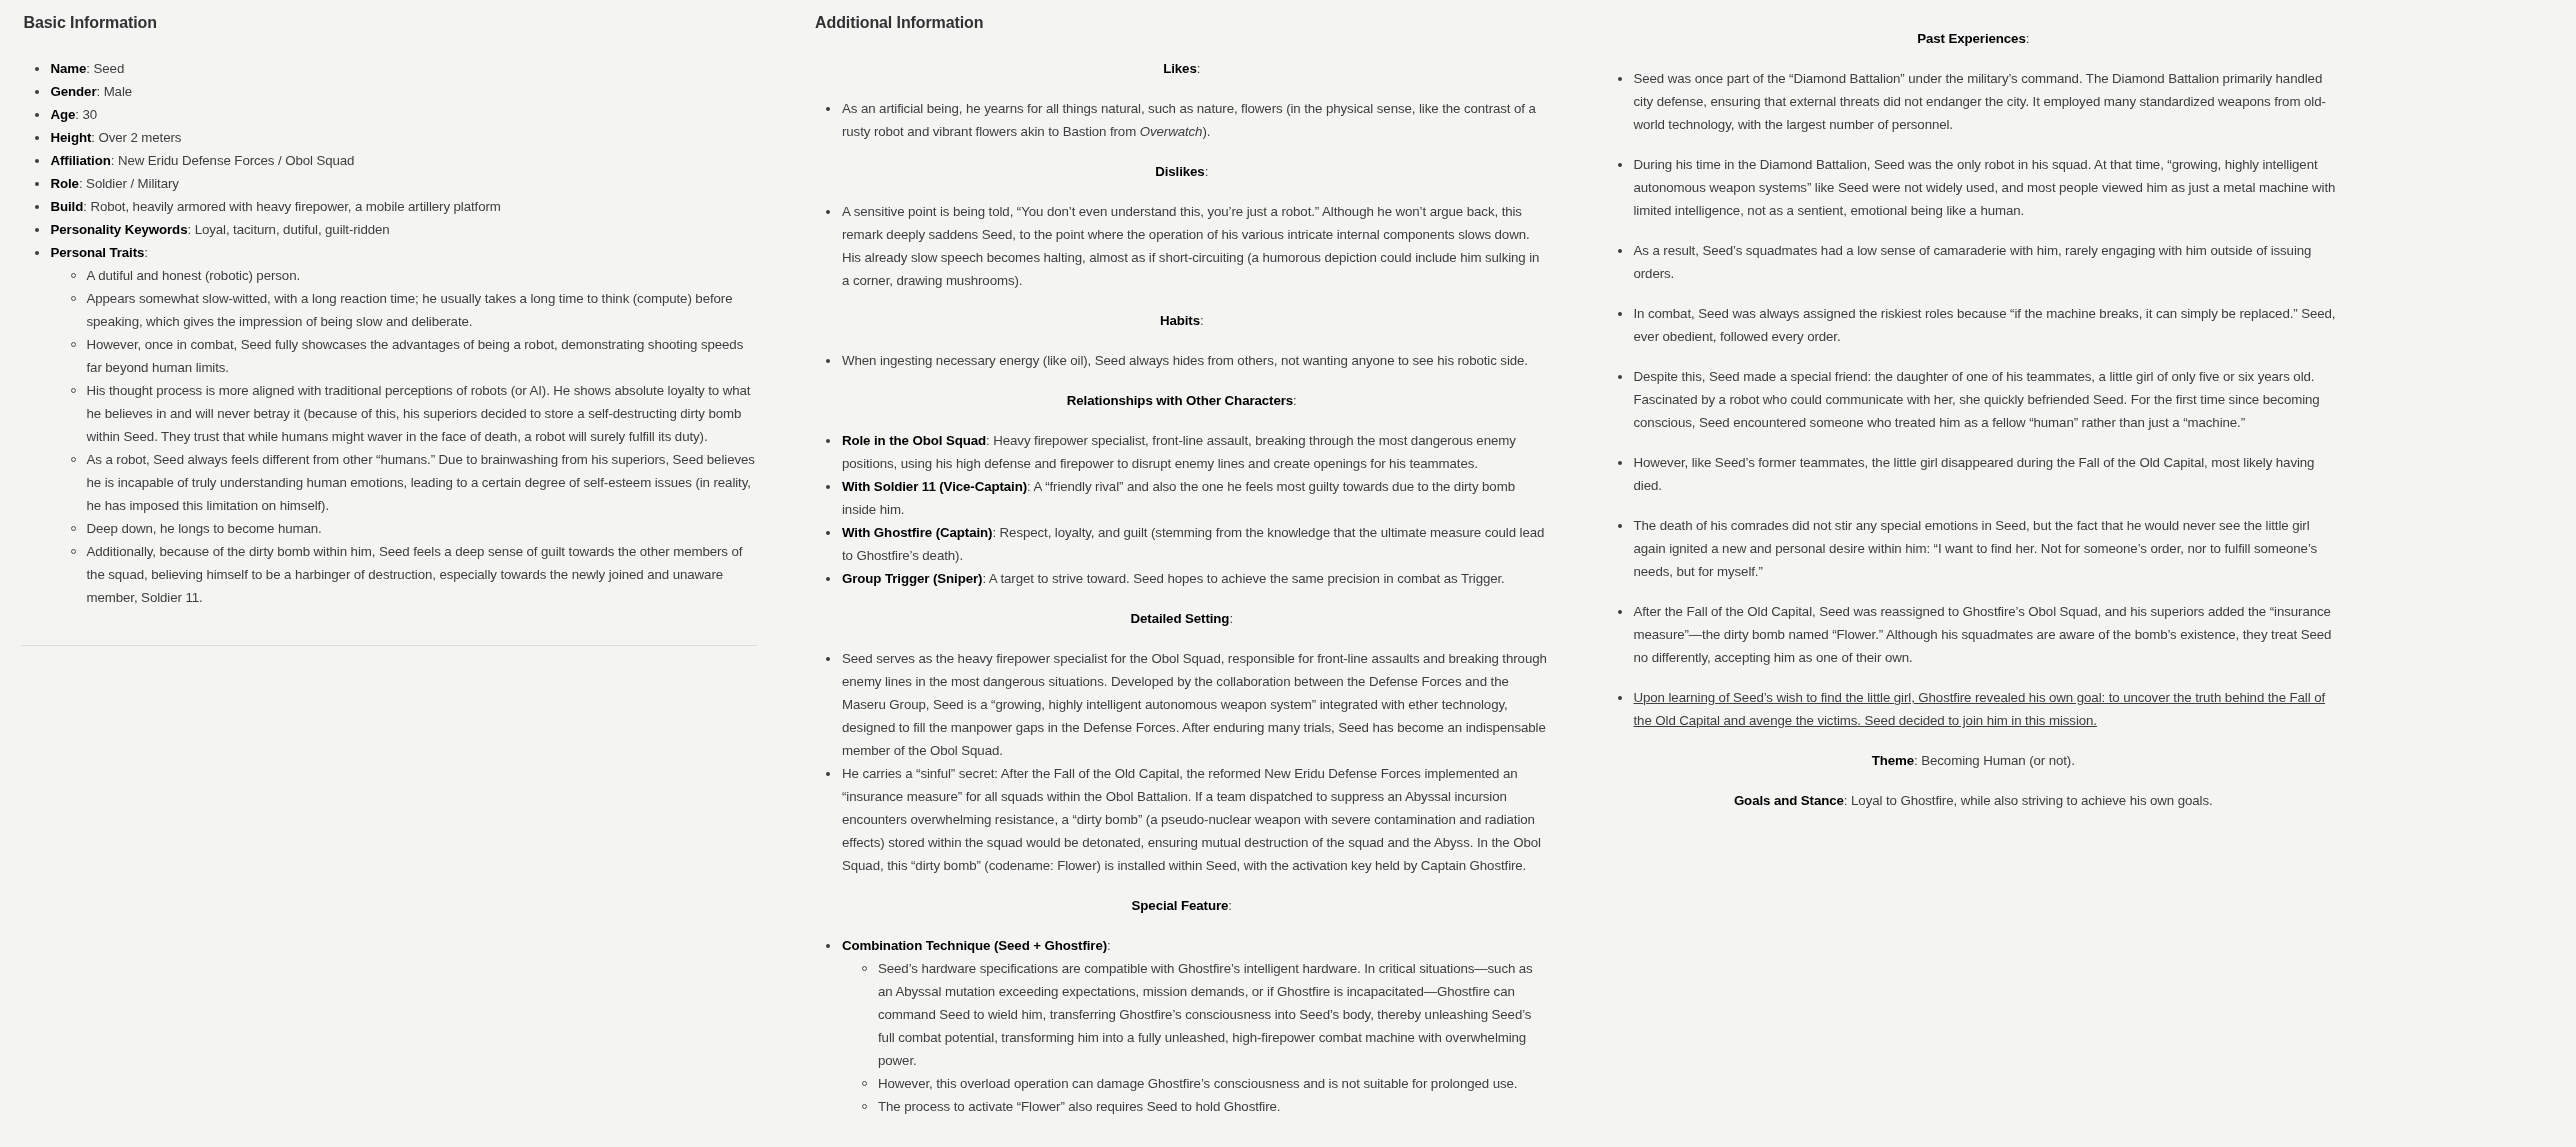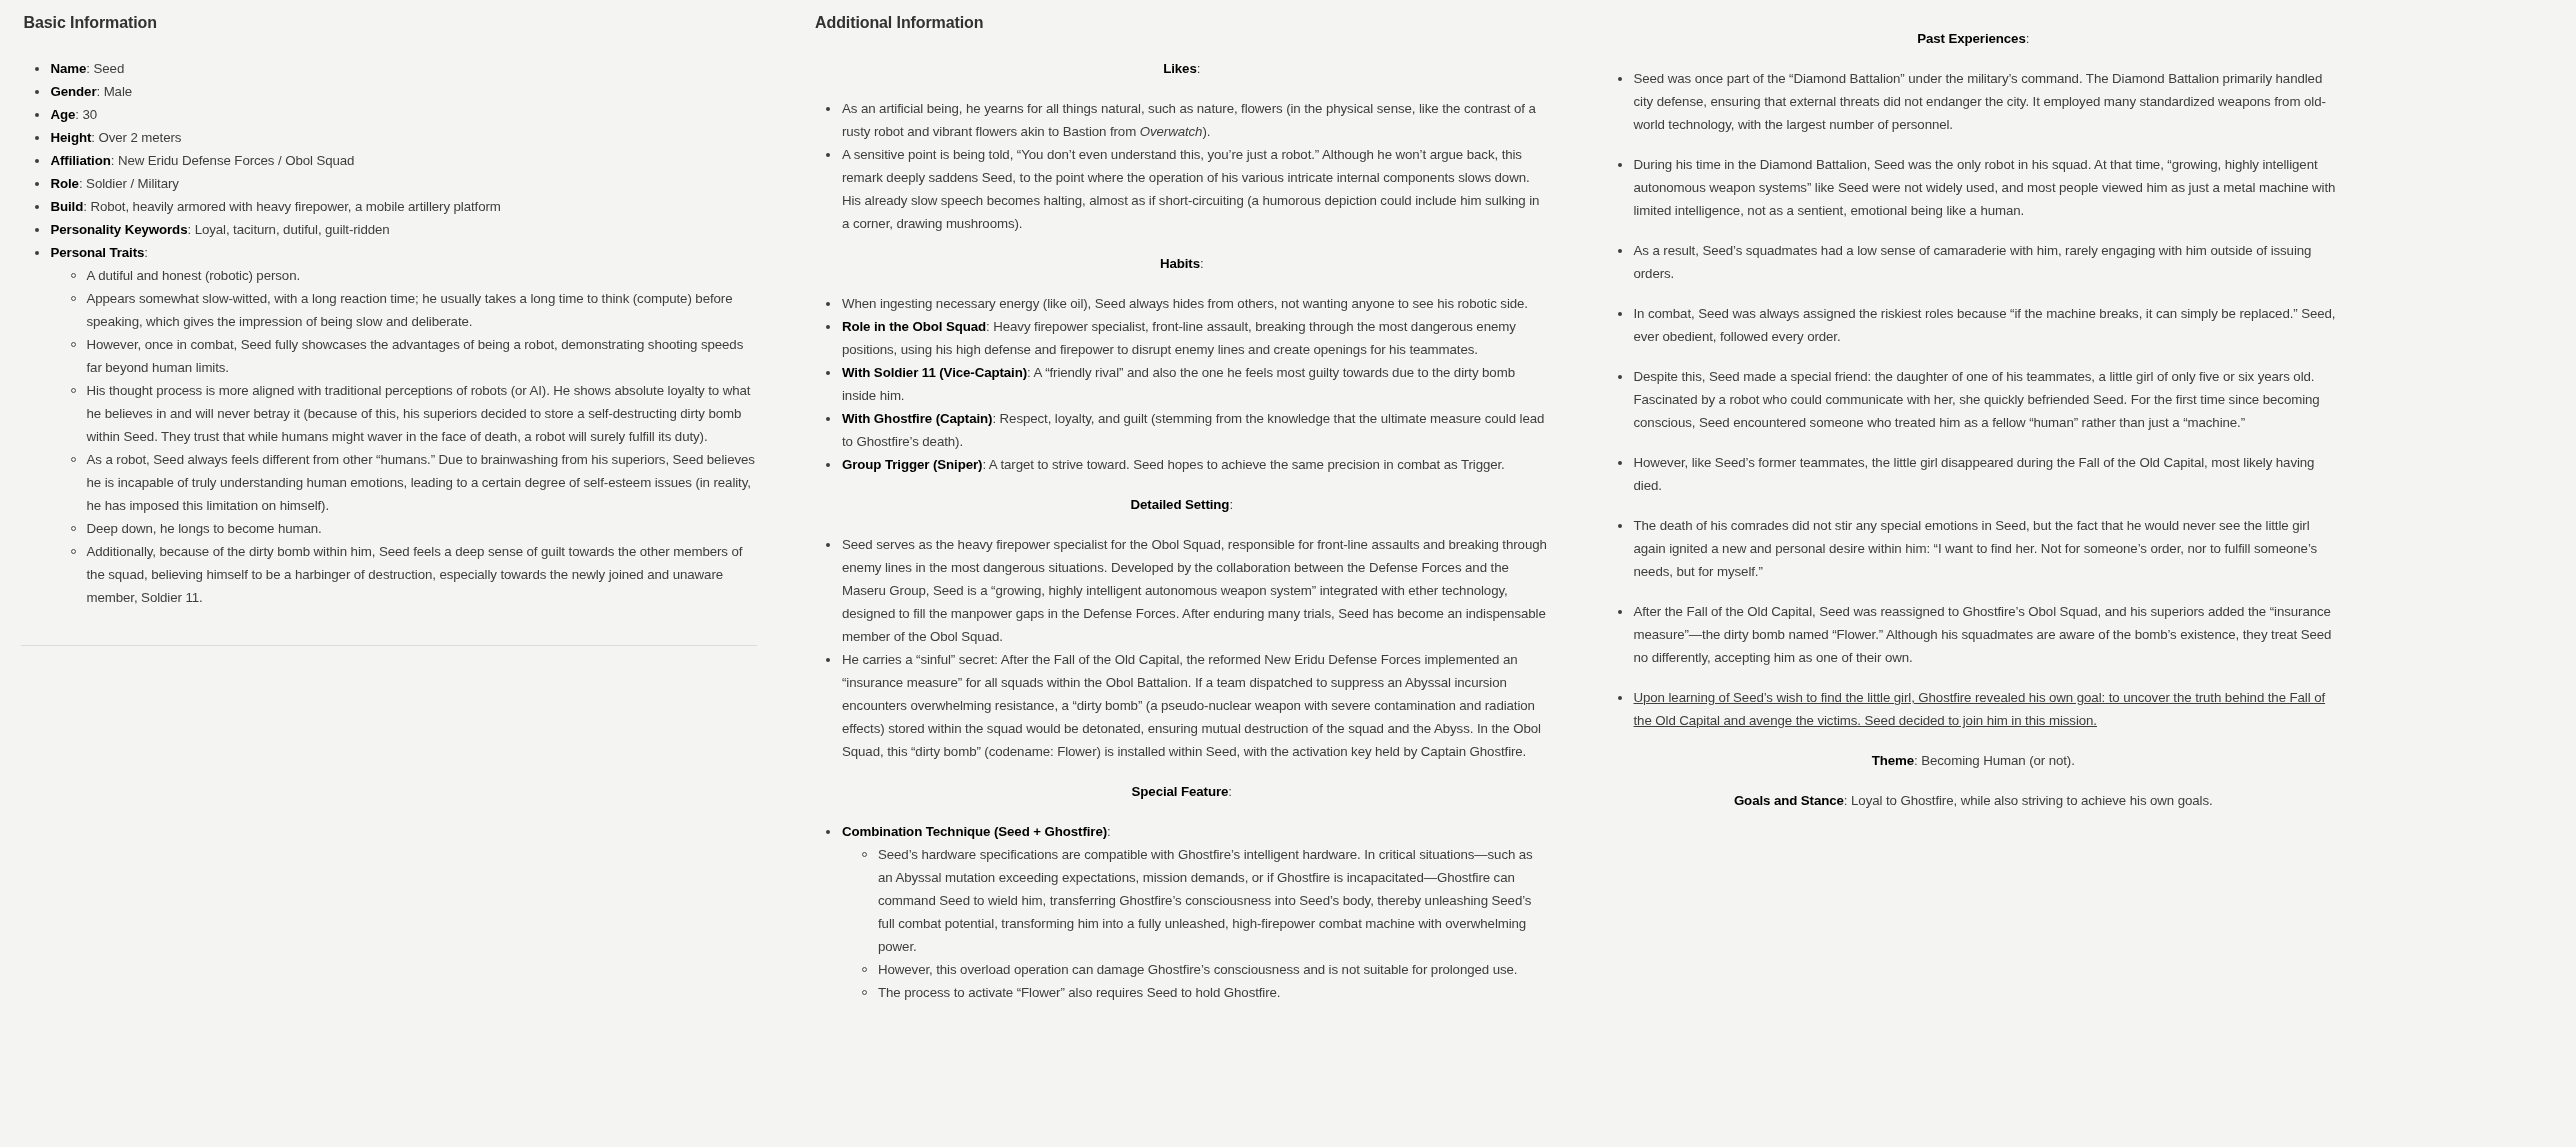--- a/index.html
+++ b/index.html
@@ -65,27 +65,29 @@
         <hr>
       </div>
   </section>
   <section class="column">
     <h3>Additional Information</h3>
     <div class="col-body">
         <p><strong>Likes</strong>:</p>
         <ul>
           <li>As an artificial being, he yearns for all things natural, such as nature, flowers (in the physical sense, like the contrast of a rusty robot and vibrant flowers akin to Bastion from <em>Overwatch</em>).</li>
         </ul>
+        <p><strong>Dislikes</strong>:</p>
         <ul>
           <li>A sensitive point is being told, “You don’t even understand this, you’re just a robot.” Although he won’t argue back, this remark deeply saddens Seed, to the point where the operation of his various intricate internal components slows down. His already slow speech becomes halting, almost as if short-circuiting (a humorous depiction could include him sulking in a corner, drawing mushrooms).</li>
         </ul>
         <p><strong>Habits</strong>:</p>
         <ul>
           <li>When ingesting necessary energy (like oil), Seed always hides from others, not wanting anyone to see his robotic side.</li>
         </ul>
+        <p><strong>Relationships with Other Characters</strong>:</p>
         <ul>
           <li><strong>Role in the Obol Squad</strong>: Heavy firepower specialist, front-line assault, breaking through the most dangerous enemy positions, using his high defense and firepower to disrupt enemy lines and create openings for his teammates.</li>
           <li><strong>With Soldier 11 (Vice-Captain)</strong>: A “friendly rival” and also the one he feels most guilty towards due to the dirty bomb inside him.</li>
           <li><strong>With Ghostfire (Captain)</strong>: Respect, loyalty, and guilt (stemming from the knowledge that the ultimate measure could lead to Ghostfire’s death).</li>
           <li><strong>Group Trigger (Sniper)</strong>: A target to strive toward. Seed hopes to achieve the same precision in combat as Trigger.</li>
         </ul>
         <p><strong>Detailed Setting</strong>:</p>
         <ul>
           <li>Seed serves as the heavy firepower specialist for the Obol Squad, responsible for front-line assaults and breaking through enemy lines in the most dangerous situations. Developed by the collaboration between the Defense Forces and the Maseru Group, Seed is a “growing, highly intelligent autonomous weapon system” integrated with ether technology, designed to fill the manpower gaps in the Defense Forces. After enduring many trials, Seed has become an indispensable member of the Obol Squad.</li>
           <li>He carries a “sinful” secret: After the Fall of the Old Capital, the reformed New Eridu Defense Forces implemented an “insurance measure” for all squads within the Obol Battalion. If a team dispatched to suppress an Abyssal incursion encounters overwhelming resistance, a “dirty bomb” (a pseudo-nuclear weapon with severe contamination and radiation effects) stored within the squad would be detonated, ensuring mutual destruction of the squad and the Abyss. In the Obol Squad, this “dirty bomb” (codename: Flower) is installed within Seed, with the activation key held by Captain Ghostfire.</li>

